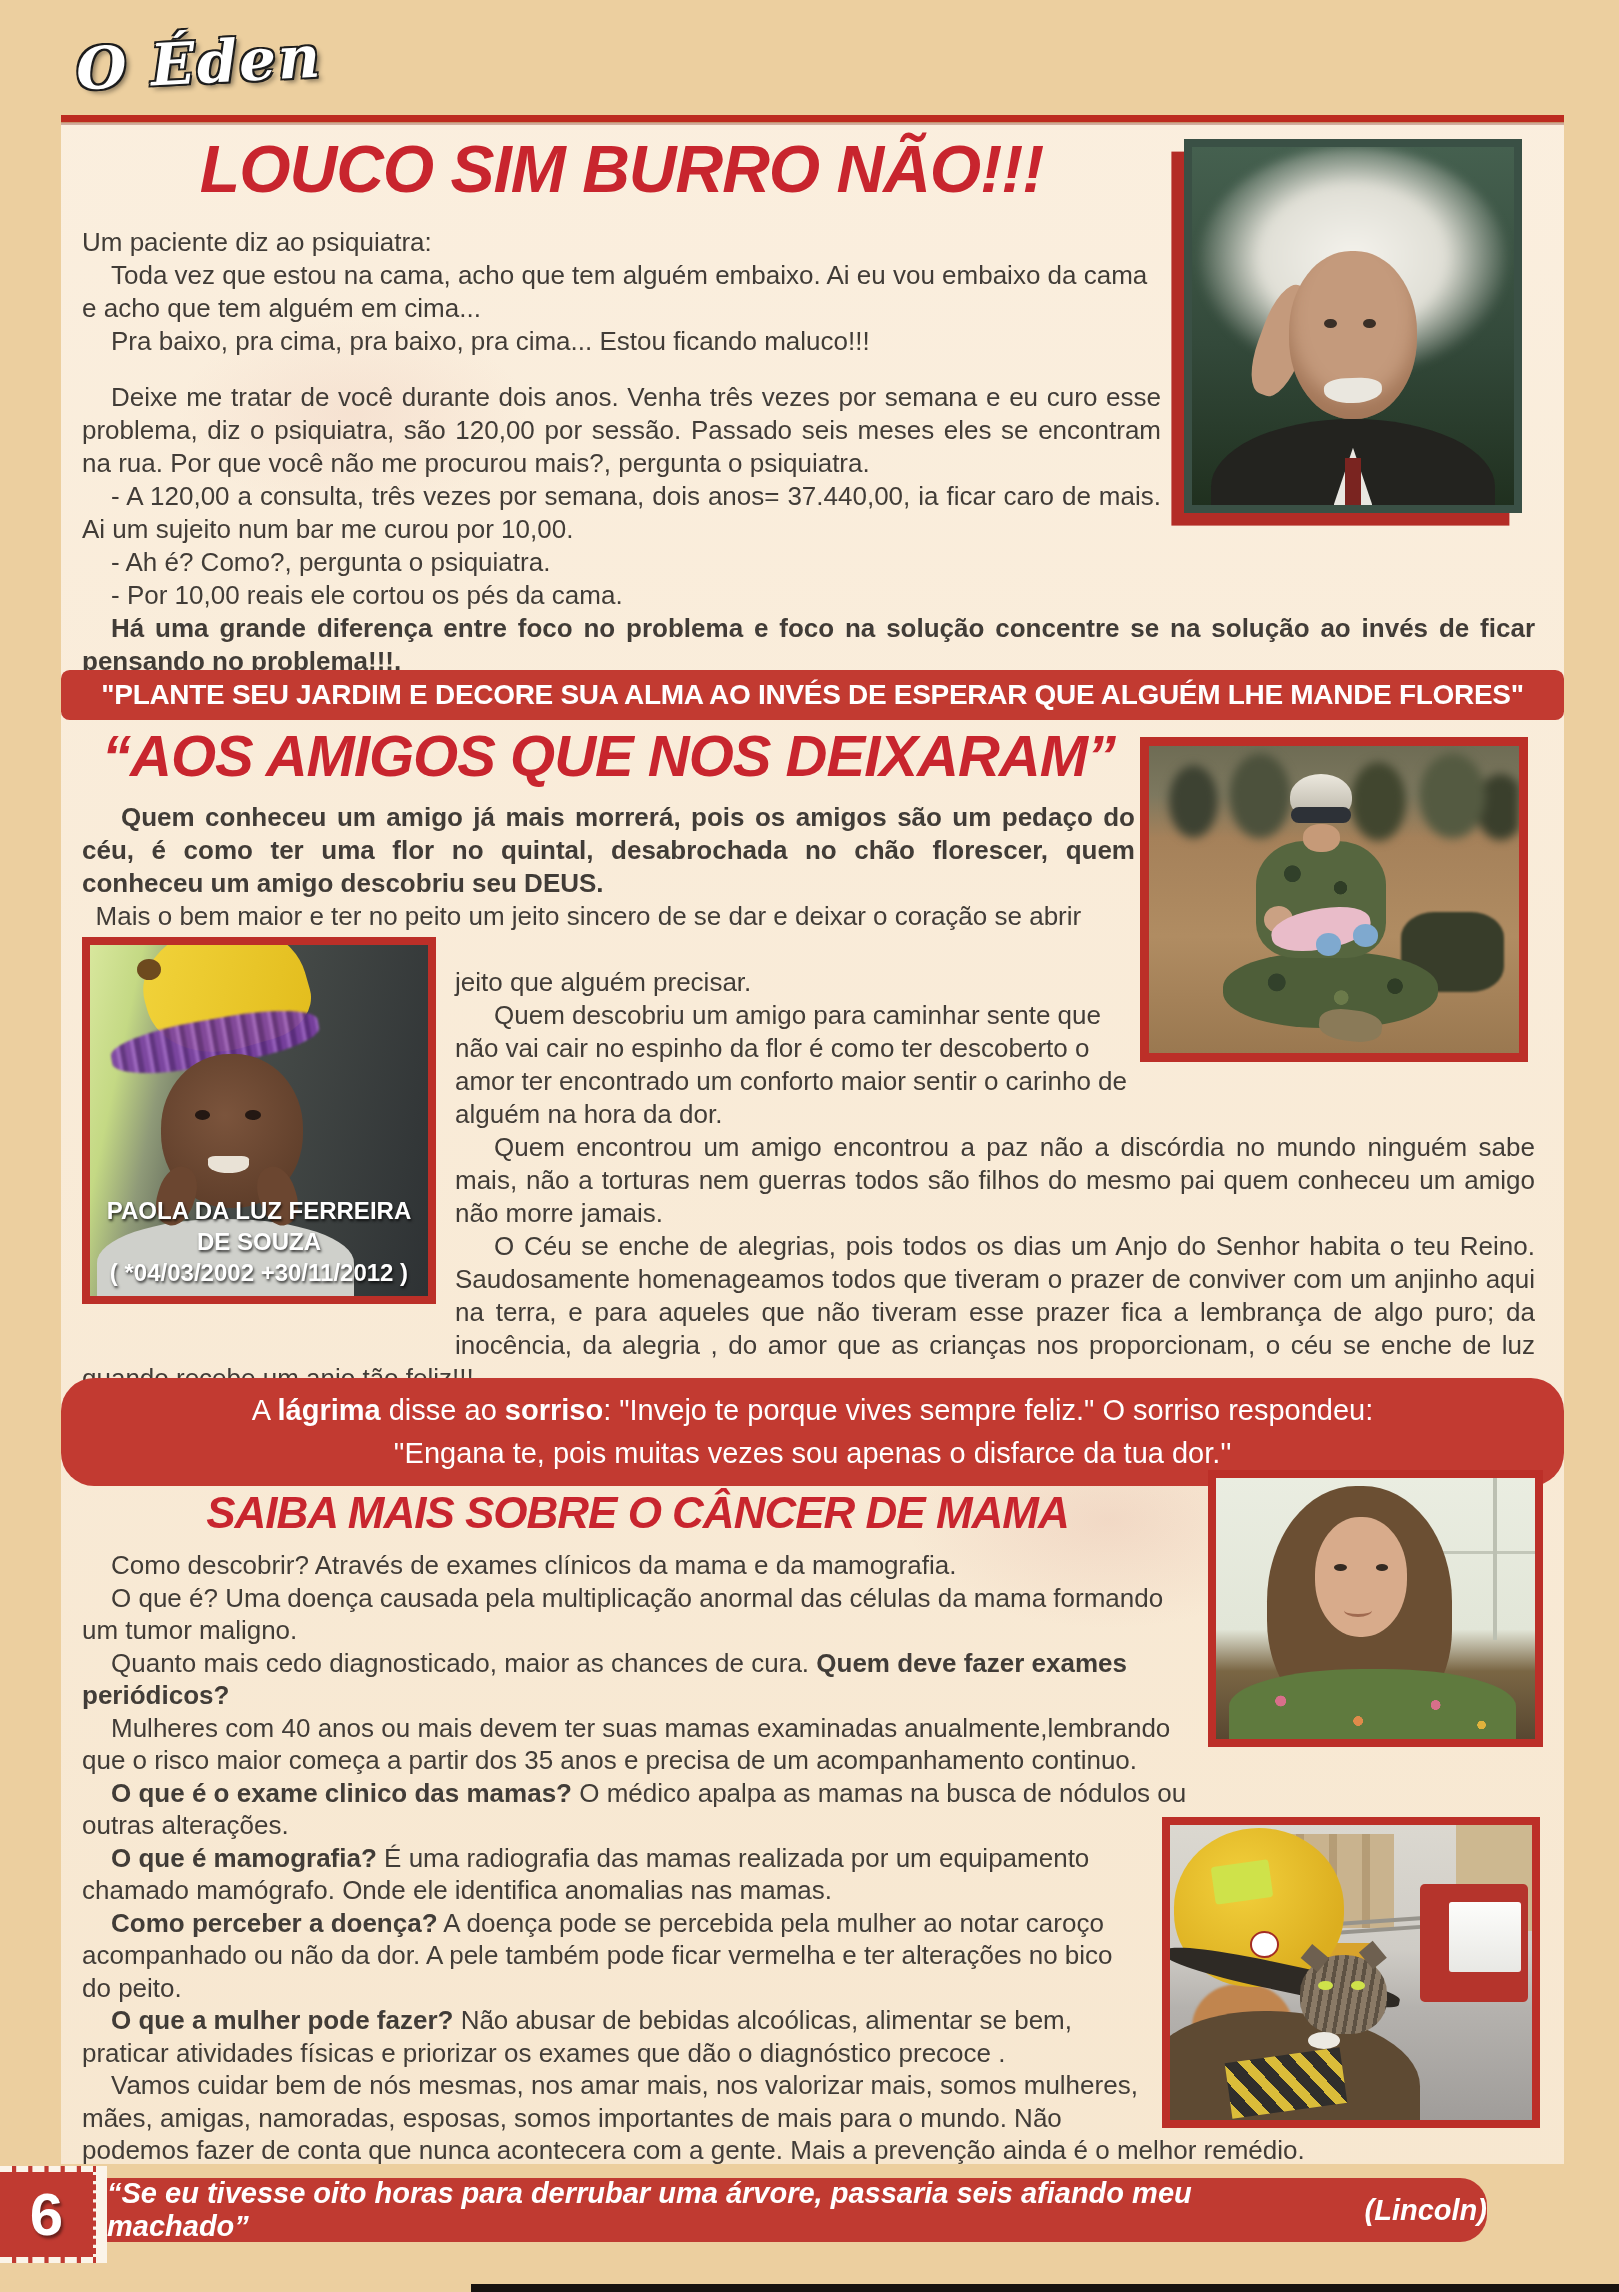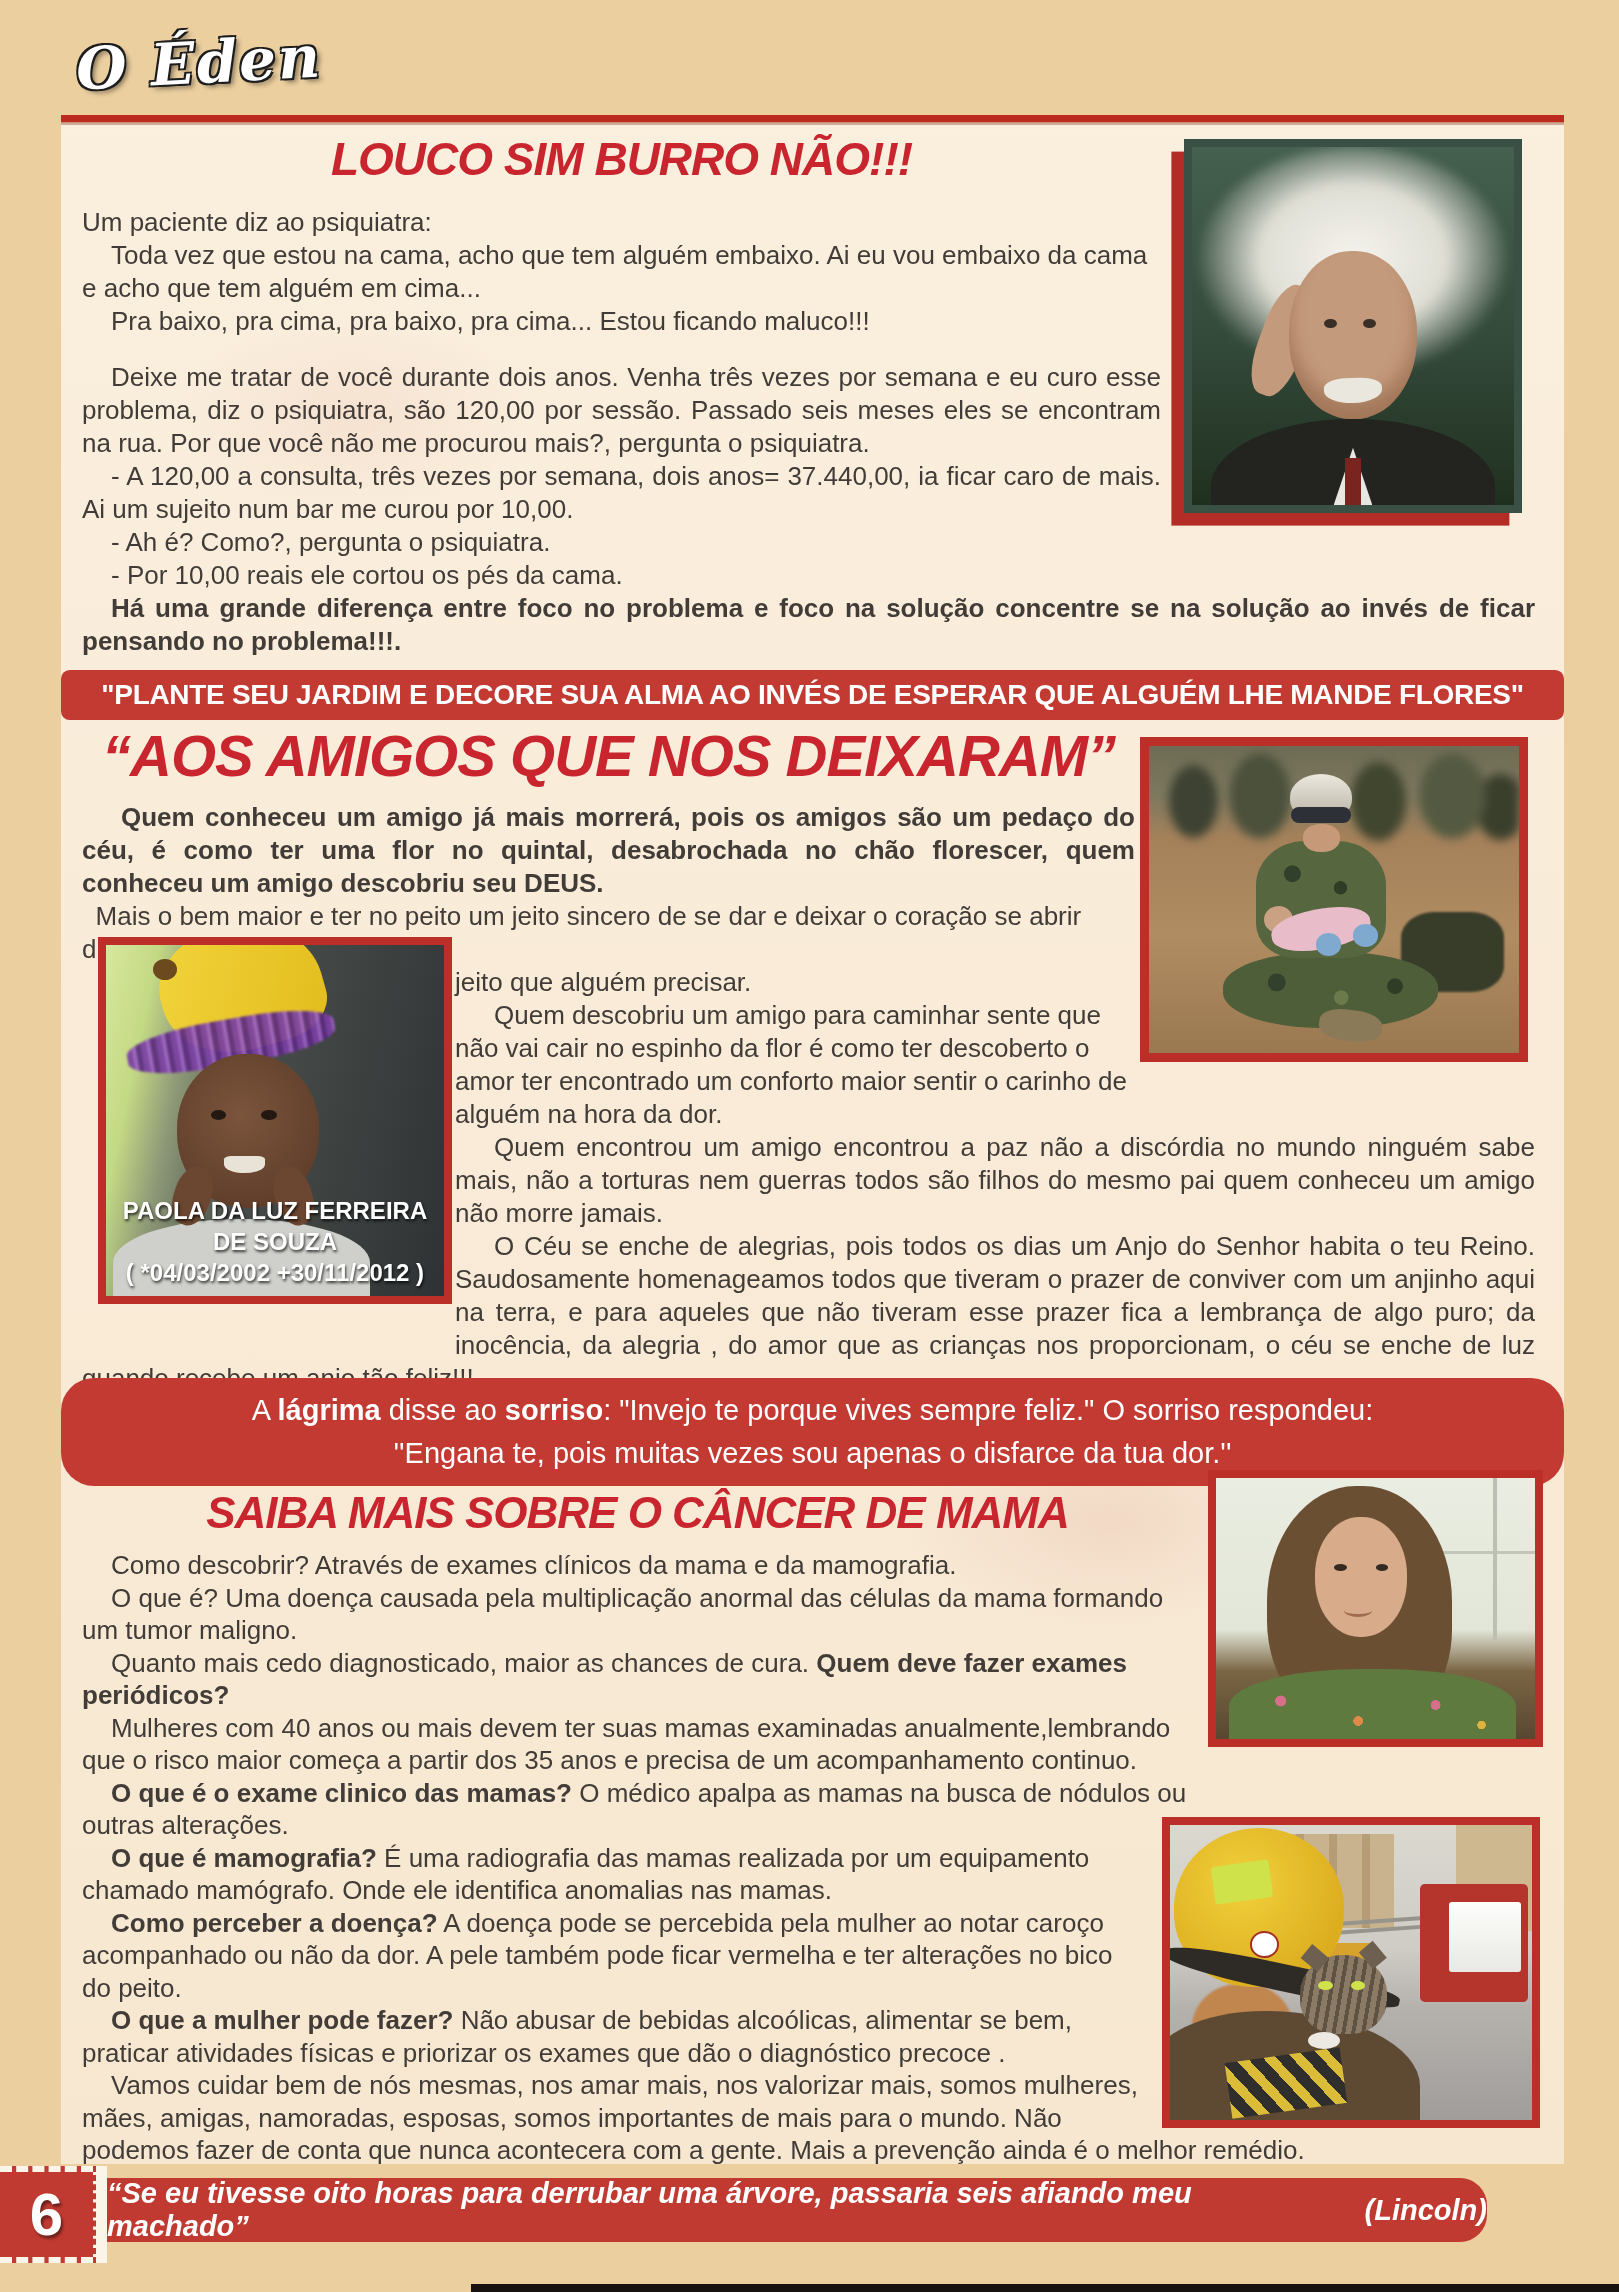--- a/index.html
+++ b/index.html
@@ -95,21 +95,21 @@
   .s-glove{width:7%;height:7.5%;background:#7fa9cf;border-radius:50%;}
   .s-glove.a{left:45%;top:61%;} .s-glove.b{left:55%;top:58%;}
   .s-legs{left:20%;top:67%;width:58%;height:25%;border-radius:46%;
     background:
       radial-gradient(circle 15.5px at 25% 40%, #32412b 55%, transparent 60%),
       radial-gradient(circle 12.6px at 55% 60%, #6b7a4a 55%, transparent 60%),
       radial-gradient(circle 13.6px at 80% 45%, #2f3d26 55%, transparent 60%),
       #4e5e39;}
   .s-boot{left:46%;top:86%;width:17%;height:10%;background:#8a7a58;border-radius:42%;transform:rotate(7deg);}
   
-  .ph-girl{left:98px;top:937px;width:354px;height:367px;
+  .ph-girl{left:82px;top:937px;width:354px;height:367px;
     background:linear-gradient(102deg,#d8e79d 0%,#c4d984 13%,#8f9a78 24%,#474c49 44%,#2e3234 100%);}
   .g-hat{left:16%;top:-6%;width:48%;height:36%;background:linear-gradient(120deg,#f2d43c,#e2bc1c);
     border-radius:62% 80% 42% 70%;transform:rotate(-16deg);}
   .g-hattip{left:14%;top:4%;width:7%;height:6%;background:#6d4a1e;border-radius:50%;}
   .g-tinsel{left:6%;top:21%;width:62%;height:13%;border-radius:42%;transform:rotate(-10deg);filter:blur(1px);opacity:.92;
     background:repeating-linear-gradient(90deg,#7a3fa3 0 5.8px,#9a5fc2 5.8px 9.7px,#5c2b80 9.7px 15.5px);}
   .g-face{left:21%;top:31%;width:42%;height:44%;border-radius:48%;
     background:radial-gradient(circle at 45% 40%, #7b543c, #5f3e2a 78%);}
   .g-eye{width:4.5%;height:2.8%;background:#241813;border-radius:50%;top:47%;}
   .g-eye.l{left:31%;} .g-eye.r{left:46%;}
@@ -177,21 +177,21 @@
 </head>
 <body>
 
 <div class="page">
   <div class="panel"></div>
   <div class="rule"></div>
   <div class="logo">O Éden</div>
 
   <div class="flow" style="left:82px;top:136px;width:1453px;">
     <div class="fl-r" style="width:374px;height:390px;"></div>
-    <div class="sec-title" style="font-size:46px;margin-bottom:23px;">LOUCO SIM BURRO NÃO!!!</div>
+    <div class="sec-title" style="font-size:66px;margin-bottom:23px;">LOUCO SIM BURRO NÃO!!!</div>
     <p>Um paciente diz ao psiquiatra:</p>
     <p class="ind">Toda vez que estou na cama, acho que tem alguém embaixo. Ai eu vou embaixo da cama e acho que tem alguém em cima...</p>
     <p class="ind">Pra baixo, pra cima, pra baixo, pra cima...  Estou ficando maluco!!!</p>
     <p class="ind just" style="margin-top:23px;">Deixe me tratar de você durante dois anos. Venha três vezes por semana e eu curo esse problema, diz o psiquiatra, são 120,00 por sessão. Passado seis meses eles se encontram na rua. Por que você não me procurou mais?, pergunta o psiquiatra.</p>
     <p class="ind just">- A 120,00 a consulta, três vezes por semana, dois anos= 37.440,00, ia ficar caro de mais. Ai um sujeito num bar me curou por 10,00.</p>
     <p class="ind">- Ah é? Como?, pergunta o psiquiatra.</p>
     <p class="ind">- Por 10,00 reais ele cortou os pés da cama.</p>
     <p class="ind just b">Há uma grande diferença entre foco no problema e foco na solução concentre se na solução ao invés de ficar pensando no problema!!!.</p>
   </div>
 

